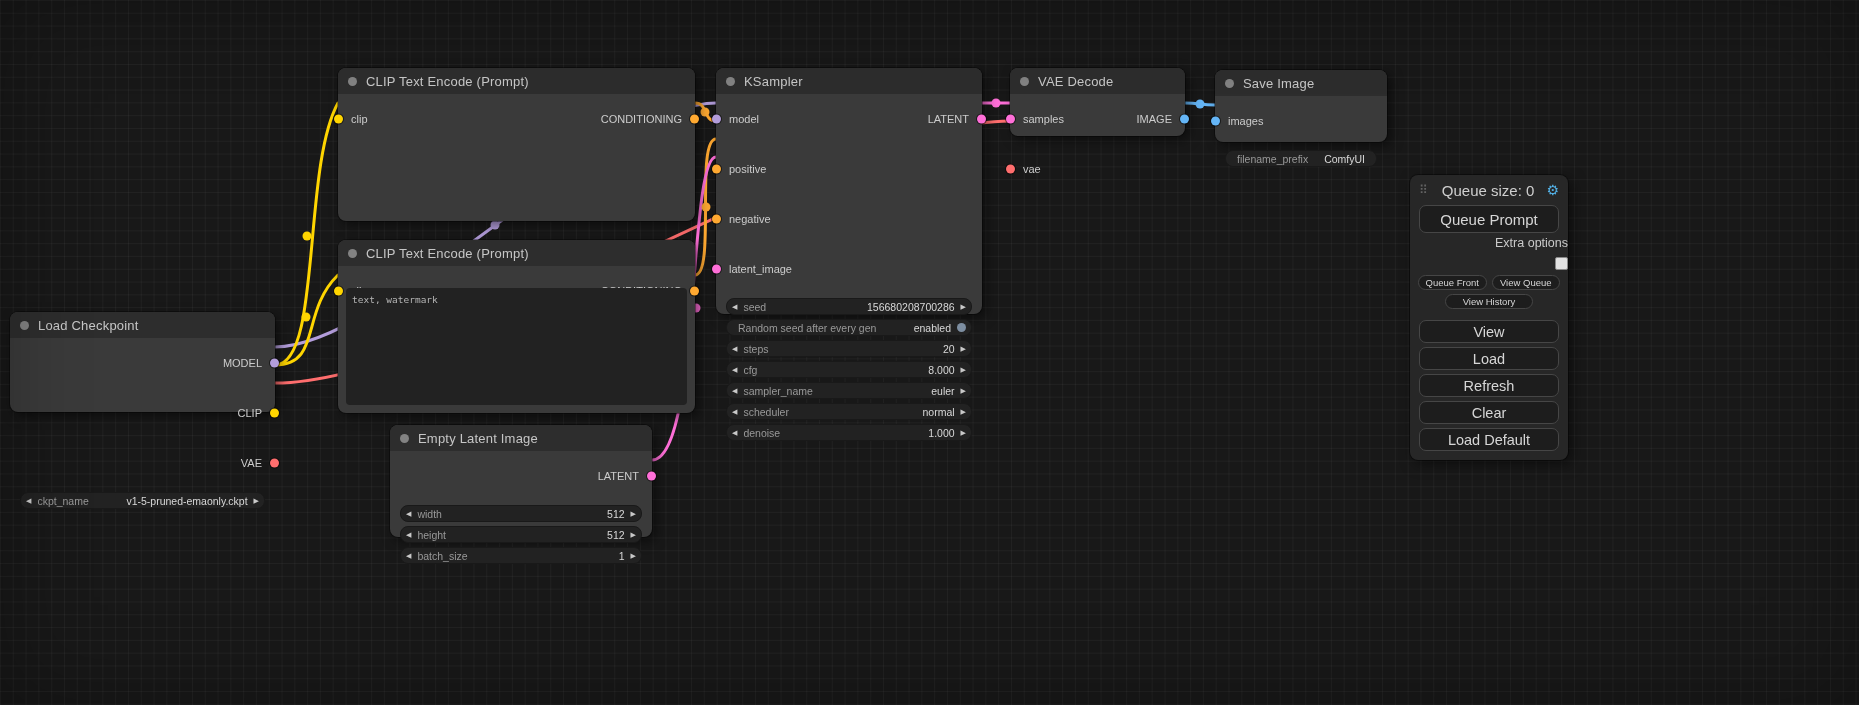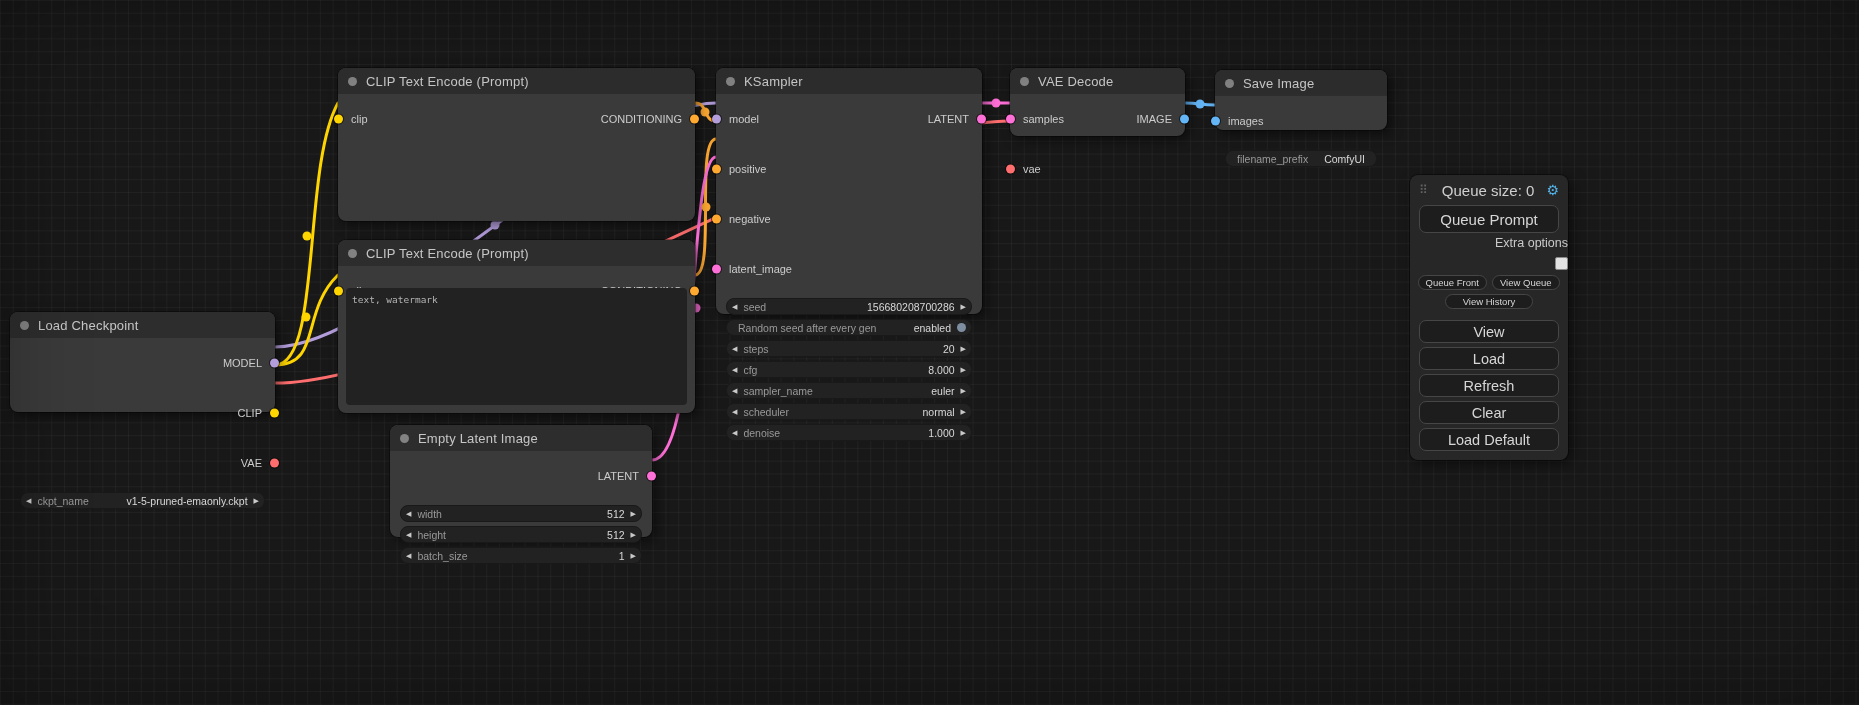--- a/index.html
+++ b/index.html
@@ -250,21 +250,21 @@
       <span class="grow"></span>
       <span>IMAGE</span>
       <span class="port out" style="background: rgb(100, 181, 246);"></span>
     </div>
     <div class="srow">
       <span class="port in" style="background: rgb(255, 110, 110);"></span>
       <span>vae</span>
     </div>
   </div>
 
-  <div class="node" style="left:1215px;top:70px;width:172px;height:60px;">
+  <div class="node" style="left:1215px;top:70px;width:172px;height:72px;">
     <div class="ntitle">
       <span class="cdot"></span>
       <span>Save Image</span>
     </div>
     <div class="srow">
       <span class="port in" style="background: rgb(100, 181, 246);"></span>
       <span>images</span>
     </div>
     <div class="widget">
       <span class="wlabel">filename_prefix</span>

